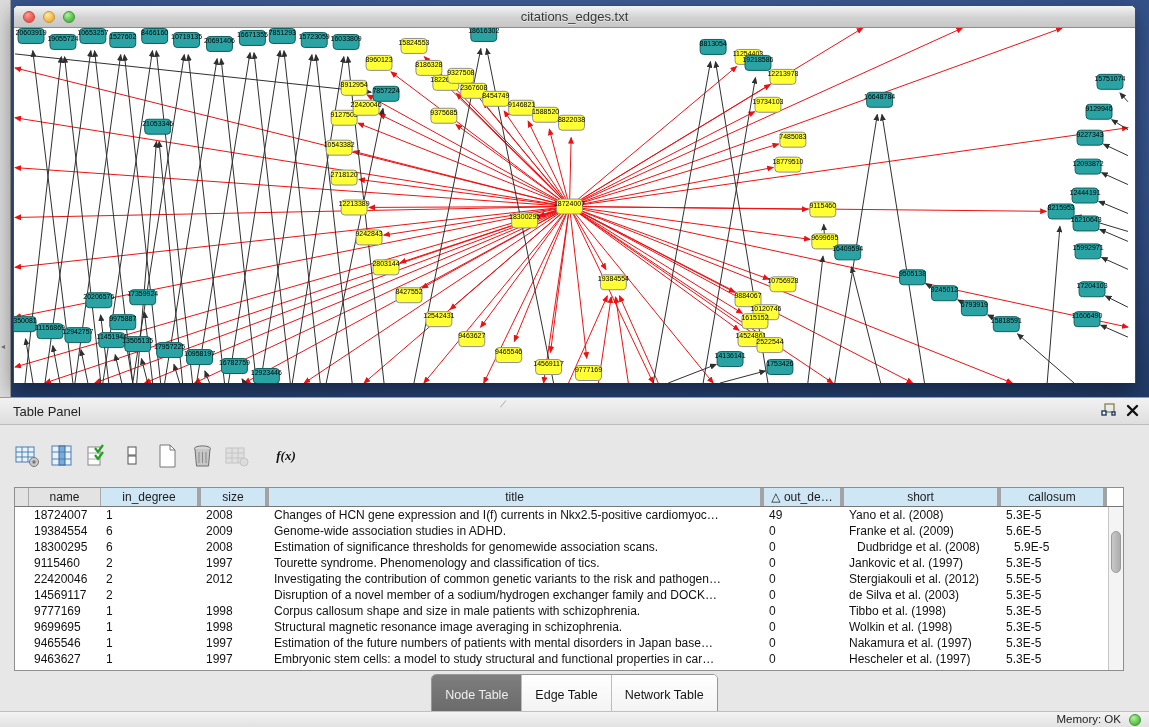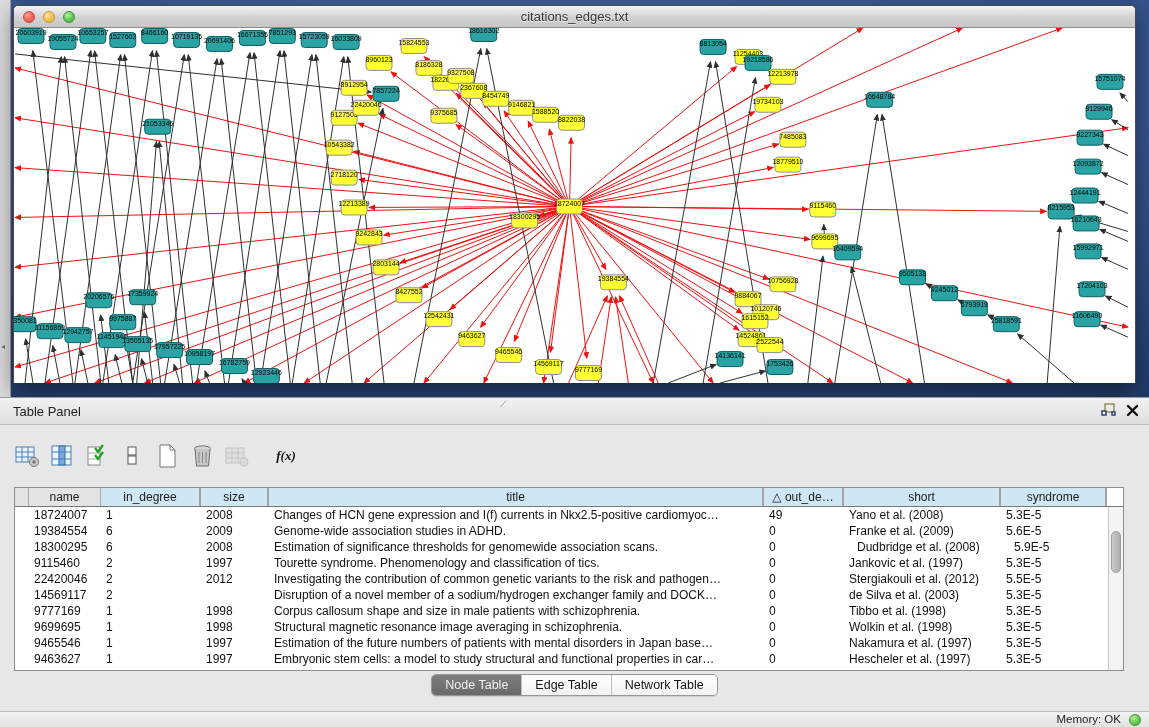--- a/index.html
+++ b/index.html
@@ -41,35 +41,35 @@
   .toolbar { position:absolute; left:14px; top:42px; height:32px; display:flex; align-items:center; gap:9px; }
   .tb-btn { width:26px; height:26px; display:flex; align-items:center; justify-content:center; }
   .tb-btn svg, .tb-btn span { display:block; }
   .fx { font-size:13px; font-style:italic; font-family:"Liberation Serif", serif; font-weight:bold; color:#111;margin-left:28px; }
 
   
   .data-table { position:absolute; left:14px; top:89px; width:1110px; height:184px;
     background:#fff; border:1px solid #8e8e8e; }
   .thead { display:flex; height:19px; border-bottom:1px solid #777; }
   .th { font-size:12px; line-height:18px; text-align:center; color:#1c1c1c;
-    background:#cfe6f5; border-right:2px solid #a3a3a3; overflow:hidden; white-space:nowrap; }
+    background:#cfe6f5; border-right:4px solid #a3a3a3; overflow:hidden; white-space:nowrap; }
   .th.gray { background:#e3e3e3; border-right:1px solid #aaa; }
   .tr { display:flex; height:16px; }
   .td { font-size:12px; line-height:16px; color:#111; padding-left:5px;
     overflow:hidden; white-space:nowrap; }
   .vscroll { position:absolute; right:0; top:19px; bottom:0; width:15px;
     background:#f4f4f4; border-left:1px solid #c6c6c6; }
   .vscroll .thumb { position:absolute; left:2px; top:24px; width:10px; height:42px;
     background:linear-gradient(90deg,#c9c9c9,#adadad); border-radius:6px; border:1px solid #9b9b9b; }
 
   
   .tabbar { position:absolute; left:0; right:0; top:276px; text-align:center; }
   .seg { display:inline-flex; border:1px solid #979797; border-radius:5px; overflow:hidden;
     background:#fdfdfd; box-shadow:0 1px 1px rgba(0,0,0,.12); }
-  .seg .tab { font-size:12.5px; padding:3px 13px; color:#161616; background:linear-gradient(#fff,#f2f2f2);
+  .seg .tab { font-size:12.5px; padding:13px 13px; color:#161616; background:linear-gradient(#fff,#f2f2f2);
     border-right:1px solid #bdbdbd; cursor:default; }
   .seg .tab:last-child { border-right:none; }
   .seg .tab.sel { background:linear-gradient(#7e7e7e,#696969); color:#efefef; }
 
   
   .status-bar { position:absolute; left:0; top:711px; width:1149px; height:16px;
     background:linear-gradient(#f3f3f3,#e2e2e2); border-top:1px solid #c0c0c0; }
   .status-bar .mem { position:absolute; right:28px; top:1px; font-size:11.5px; color:#222; }
   .mem-dot { position:absolute; right:8px; top:2px; width:12px; height:12px; border-radius:50%;
     background:radial-gradient(circle at 35% 30%, #b8f09a, #5ec74b 60%, #3fa32f); border:1px solid #44923a; }
@@ -670,21 +670,21 @@
 
     <div class="data-table">
       <div class="thead" id="thead">
           <div class="th gray" style="flex: 0 0 14px;"></div>
           <div class="th gray" style="flex: 0 0 72px;">name</div>
           <div class="th" style="flex: 0 0 100px;">in_degree</div>
           <div class="th" style="flex: 0 0 68px;">size</div>
           <div class="th" style="flex: 0 0 495px;">title</div>
           <div class="th" style="flex: 0 0 80px;">△ out_de…</div>
           <div class="th" style="flex: 0 0 157px;">short</div>
-          <div class="th" style="flex: 0 0 106px;">syndrome</div>
+          <div class="th" style="flex: 0 0 106px;">callosum</div>
         </div>
       <div id="tbody">
           <div class="tr">
             <div class="td" style="flex: 0 0 14px;"></div>
             <div class="td" style="flex: 0 0 72px;">18724007</div>
             <div class="td" style="flex: 0 0 100px;">1</div>
             <div class="td" style="flex: 0 0 68px;">2008</div>
             <div class="td" style="flex: 0 0 495px;">Changes of HCN gene expression and I(f) currents in Nkx2.5-positive cardiomyoc…</div>
             <div class="td" style="flex: 0 0 80px;">49</div>
             <div class="td" style="flex: 0 0 157px;">Yano et al. (2008)</div>

